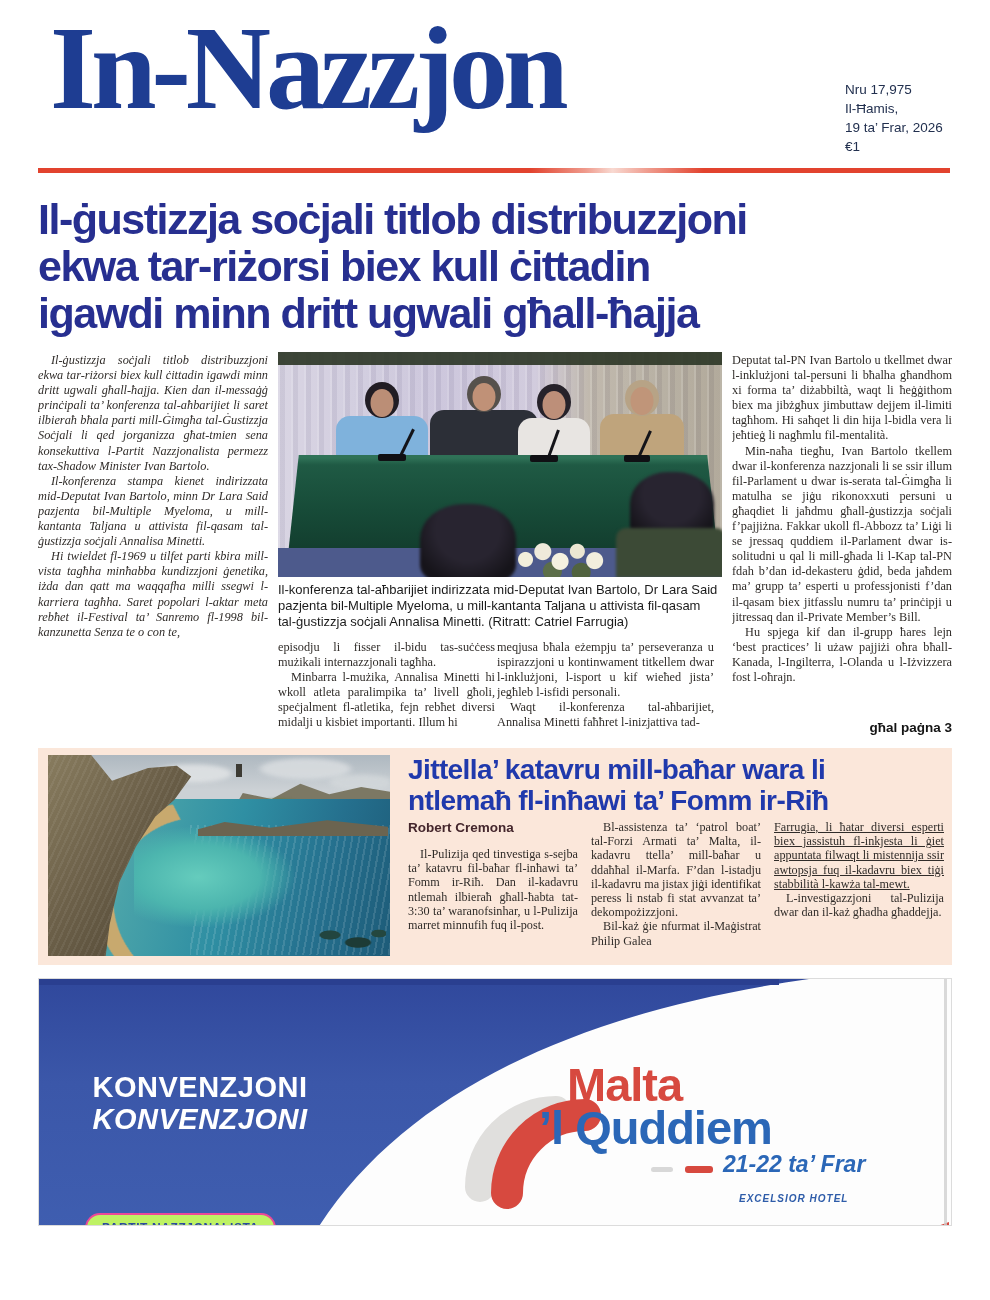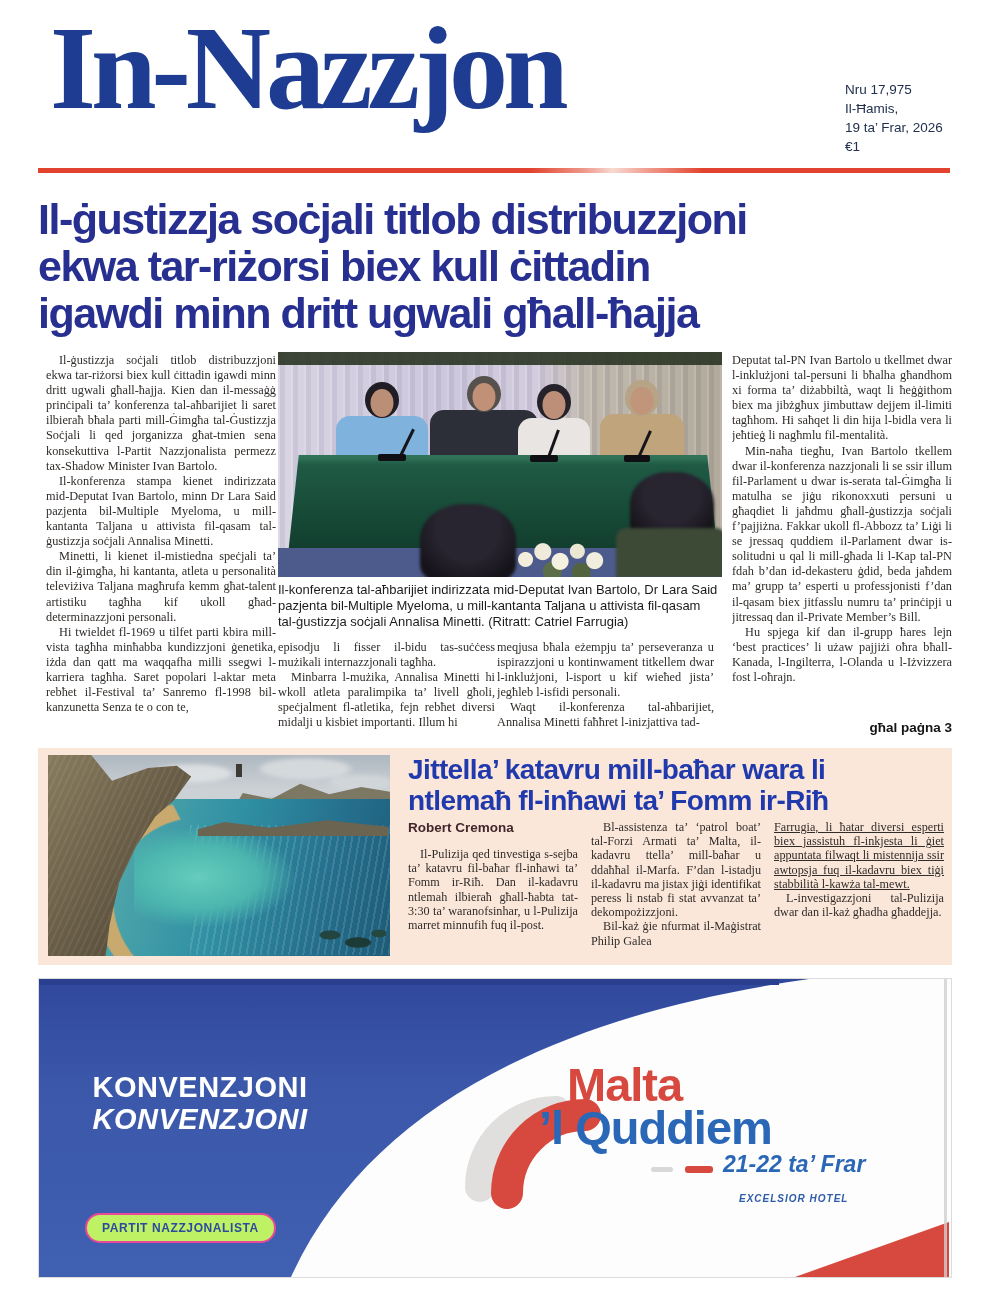--- a/index.html
+++ b/index.html
@@ -16,21 +16,21 @@
     background:linear-gradient(90deg,#e2432e 0%,#e2432e 54%,#ef9a8c 60%,#f8d9d1 63%,#ef9a8c 67%,#e2432e 73%,#e2432e 100%);}
 
   
   .headline1{position:absolute;left:38px;top:196px;width:920px;margin:0;
     font-family:"Liberation Sans",sans-serif;font-weight:bold;font-size:43px;line-height:47px;
     letter-spacing:-1.5px;color:#272f90;}
 
   
   .story1{position:absolute;left:38px;top:352px;width:914px;height:392px;}
   .story1 p{margin:0;text-indent:13px;text-align:justify;font-size:12.3px;line-height:15.1px;}
-  .s1-left{position:absolute;left:8px;top:1px;width:230px;height:390px;overflow:hidden;}
+  .s1-left{position:absolute;left:0;top:1px;width:230px;height:390px;overflow:hidden;font-style:italic;}
   .s1-mid{position:absolute;left:240px;top:0;width:444px;}
   .s1-right{position:absolute;left:694px;top:1px;width:220px;height:390px;overflow:hidden;}
   .caption{margin-top:5px;font-family:"Liberation Sans",sans-serif;font-size:13px;
     line-height:16.2px;color:#1b1b1b;text-align:left;}
   .subcols{margin-top:9px;display:flex;gap:2px;}
   .subcol{width:217px;height:100px;overflow:hidden;}
   .page-ref{position:absolute;right:0;bottom:8px;font-family:"Liberation Sans",sans-serif;
     font-weight:bold;font-size:13.5px;color:#141414;}
 
   
@@ -106,21 +106,21 @@
     background:repeating-linear-gradient(115deg,rgba(255,255,255,.12) 0 2px,transparent 2px 6px);
     clip-path:polygon(0 0,20% 0,30% 14%,45% 8%,57% 7%,63% 12%,56% 23%,48% 31%,40% 45%,33% 62%,29% 82%,27% 100%,0 100%);}
   .p2-tower{position:absolute;left:188px;top:9px;width:6px;height:13px;background:#3c3a33;}
   .p2-rocks{position:absolute;left:268px;top:168px;width:70px;height:30px;filter:blur(.6px);
     background:
       radial-gradient(ellipse 16px 7px at 20% 40%,#22453f 0 60%,transparent 70%),
       radial-gradient(ellipse 20px 8px at 60% 65%,#1d3b36 0 60%,transparent 70%),
       radial-gradient(ellipse 12px 6px at 90% 35%,#24473f 0 60%,transparent 70%);}
 
   
-  .advert{position:absolute;left:38px;top:978px;width:914px;height:300px;background:#fff;
+  .advert{position:absolute;left:38px;top:978px;width:914px;height:248px;background:#fff;
     border:1px solid #dcdcdc;box-sizing:border-box;overflow:hidden;}
   .ad-svg{position:absolute;left:0;top:0;}
   .ad-left{position:absolute;left:36px;top:92px;width:250px;text-align:center;
     font-family:"Liberation Sans",sans-serif;font-weight:bold;color:#fff;}
   .ad-l1{font-size:29px;line-height:32px;letter-spacing:.5px;}
   .ad-l2{font-size:29px;line-height:32px;letter-spacing:.5px;font-style:italic;}
   .ad-badge{position:absolute;left:46px;top:234px;height:26px;line-height:26px;padding:0 15px;
     background:#bef264;border:2px solid #ec4899;border-radius:16px;
     font-family:"Liberation Sans",sans-serif;font-weight:bold;font-size:12px;
     letter-spacing:.6px;color:#2c4a9e;}
@@ -153,21 +153,20 @@
   <h2 class="headline1">
     <div>Il-ġustizzja soċjali titlob distribuzzjoni</div>
     <div>ekwa tar-riżorsi biex kull ċittadin</div>
     <div>igawdi minn dritt ugwali għall-ħajja</div>
   </h2>
 
   <section class="story1">
     <div class="s1-left">
       <p>Il-ġustizzja soċjali titlob distribuzzjoni ekwa tar-riżorsi biex kull ċittadin igawdi minn dritt ugwali għall-ħajja. Kien dan il-messaġġ prinċipali ta’ konferenza tal-aħbarijiet li saret ilbieraħ bħala parti mill-Ġimgħa tal-Ġustizzja Soċjali li qed jorganizza għat-tmien sena konsekuttiva l-Partit Nazzjonalista permezz tax-Shadow Minister Ivan Bartolo.</p>
       <p>Il-konferenza stampa kienet indirizzata mid-Deputat Ivan Bartolo, minn Dr Lara Said pazjenta bil-Multiple Myeloma, u mill-kantanta Taljana u attivista fil-qasam tal-ġustizzja soċjali Annalisa Minetti.</p>
-      <p>Minetti, li kienet il-mistiedna speċjali ta’ din il-ġimgħa, hi kantanta, atleta u personalità televiżiva Taljana magħrufa kemm għat-talent artistiku tagħha kif ukoll għad-determinazzjoni personali.</p>
       <p>Hi twieldet fl-1969 u tilfet parti kbira mill-vista tagħha minħabba kundizzjoni ġenetika, iżda dan qatt ma waqqafha milli ssegwi l-karriera tagħha. Saret popolari l-aktar meta rebħet il-Festival ta’ Sanremo fl-1998 bil-kanzunetta Senza te o con te,</p>
     </div>
 
     <figure class="s1-mid" style="margin:0">
       <div class="photo1">
         <div class="p1-stripes"></div>
         <div class="p1-valance"></div>
         <div class="spk" style="--hair:#211d24;--skin:#bb8e76;left:58px;top:64px;width:92px;height:46px;background:#7fb2dc;"></div>
         <div class="spk" style="--hair:#56514c;--skin:#c09177;left:152px;top:58px;width:108px;height:52px;background:#2c2f37;"></div>
         <div class="spk" style="--hair:#26222a;--skin:#bd8f79;left:240px;top:66px;width:72px;height:44px;background:#e8e5e2;"></div>

